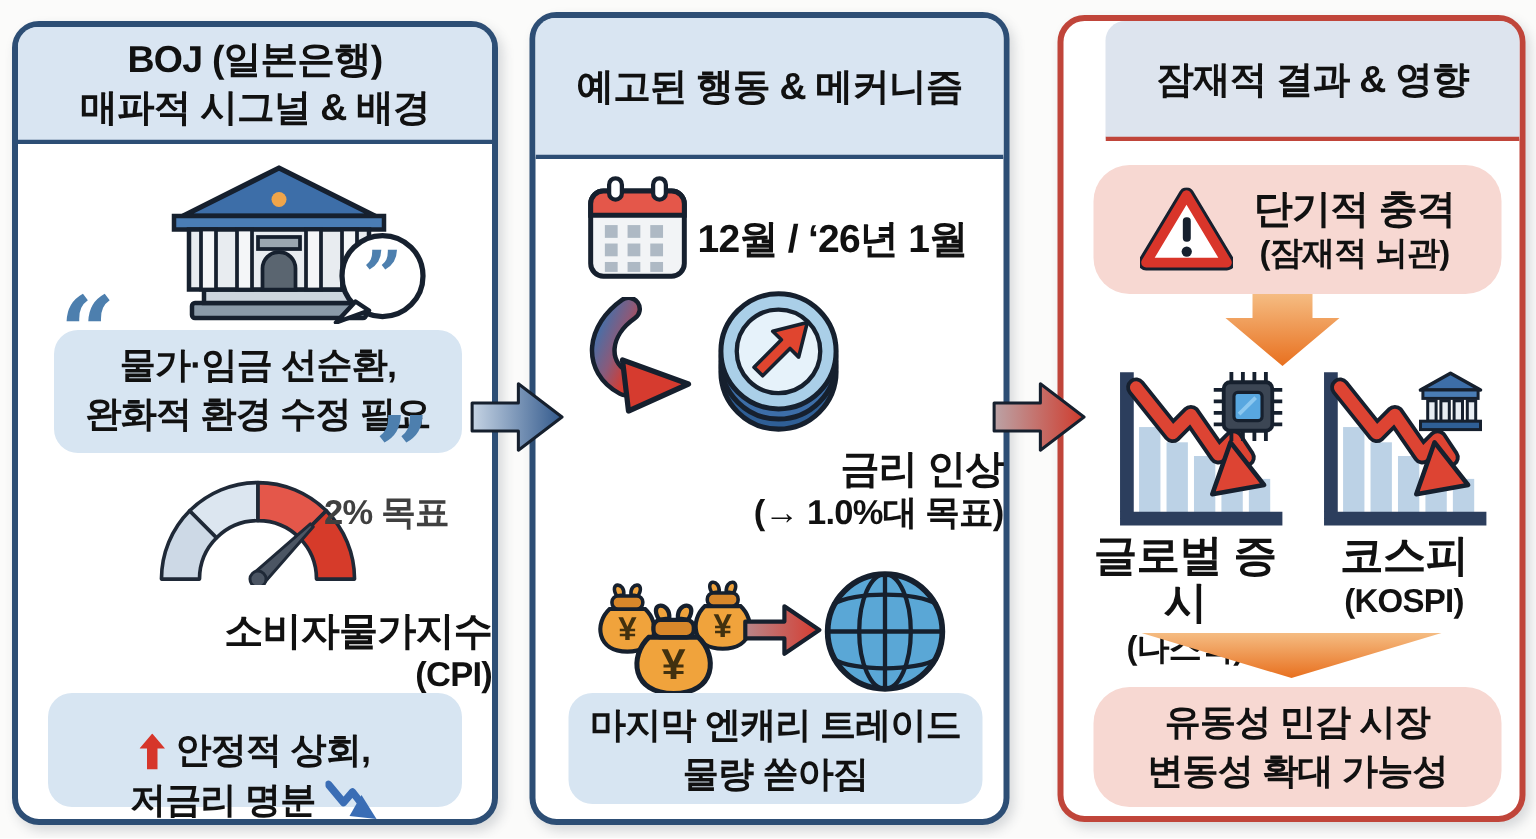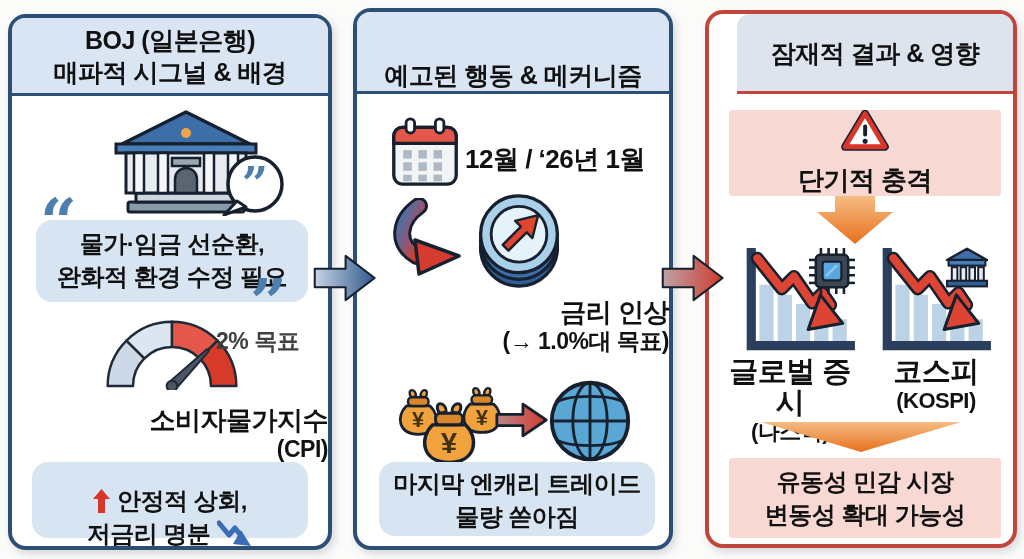--- a/index.html
+++ b/index.html
@@ -23,22 +23,22 @@
   }
   .panel.blue .panel-header{border-bottom:3px solid #2d4e75;}
   .panel.red .panel-header{border-bottom:3px solid #c0453a;background:#dde4ee;}
   .h-line1{font-size:25px;line-height:32px;}
   .h-line2{font-size:25px;line-height:32px;}
   .infobox{
     position:absolute;background:#d7e5f2;border-radius:16px;
     text-align:center;font-weight:800;
   }
   .pinkbox{
-    position:absolute;background:#f7d8d2;border-radius:3px;
-    text-align:center;font-weight:800;flex-direction:column;
+    position:absolute;background:#f7d8d2;border-radius:24px;
+    text-align:center;font-weight:800;
   }
   .t25{font-size:24px;line-height:33px;letter-spacing:-0.5px;}
   .quote-mark{
     position:absolute;font-family:"DejaVu Serif",serif;font-weight:700;
     color:#4d7fae;font-size:64px;line-height:1;z-index:3;
   }
   .gauge-target{position:absolute;color:#404040;font-weight:800;font-size:23px;letter-spacing:-0.5px;}
   .caption{position:absolute;width:100%;text-align:right;font-weight:800;letter-spacing:-0.5px;}
   .cap1{font-size:26px;line-height:32px;}
   .cap2{font-size:23px;line-height:27px;}
@@ -109,21 +109,21 @@
         <span>저금리 명분</span>
         <svg width="36" height="28" viewBox="0 0 36 28">
           <polyline points="2,3 12,15 18,8 25,17" fill="none" stroke="#3a6db5" stroke-width="5" stroke-linecap="round" stroke-linejoin="round"></polyline>
           <polygon points="24,10 34,26 16,24" fill="#3a6db5"></polygon>
         </svg>
       </div>
     </div>
   </div>
 
   <div class="panel blue" style="left:353px;top:8px;width:320px;height:542px;">
-    <div class="panel-header" style="height:82px;justify-content:flex-end;">
+    <div class="panel-header" style="height:94px;">
       <div class="h-line1">예고된 행동 &amp; 메커니즘</div>
     </div>
 
     <svg class="abs" style="left:33px;top:100px;" width="70" height="78" viewBox="0 0 74 78">
       <rect x="4" y="14" width="66" height="60" rx="9" fill="#f2f4f6" stroke="#16202e" stroke-width="3.5"></rect>
       <path d="M13 14 H61 A9 9 0 0 1 70 23 V31 H4 V23 A9 9 0 0 1 13 14 Z" fill="#e4574a" stroke="#16202e" stroke-width="3.5"></path>
       <rect x="17" y="5" width="9" height="15" rx="4.5" fill="#fff" stroke="#16202e" stroke-width="3"></rect>
       <rect x="48" y="5" width="9" height="15" rx="4.5" fill="#fff" stroke="#16202e" stroke-width="3"></rect>
       <g fill="#aeb9c4">
         <rect x="14" y="38" width="9" height="9"></rect>
@@ -219,20 +219,21 @@
 
     <div class="pinkbox" style="left:20px;top:96px;width:272px;height:86px;display:flex;align-items:center;justify-content:center;gap:14px;">
       <svg width="62" height="56" viewBox="0 0 76 68">
         <path d="M38 6 L71 61 L5 61 Z" fill="#ffffff" stroke="#16202e" stroke-width="13" stroke-linejoin="round"></path>
         <path d="M38 6 L71 61 L5 61 Z" fill="#ffffff" stroke="#d9352a" stroke-width="8" stroke-linejoin="round"></path>
         <rect x="35" y="24" width="6.5" height="20" rx="3" fill="#16202e"></rect>
         <circle cx="38.2" cy="52" r="4.2" fill="#16202e"></circle>
       </svg>
       <div style="text-align:center;">
         <div style="font-size:26px;line-height:31px;font-weight:800;letter-spacing:-0.5px;">단기적 충격</div>
+        <div style="font-size:22px;line-height:27px;font-weight:800;letter-spacing:-0.5px;">(잠재적 뇌관)</div>
       </div>
     </div>
 
     <svg class="abs" style="left:100px;top:182px;" width="92" height="50" viewBox="0 0 92 50">
       <defs>
         <linearGradient id="gorange1" x1="0" y1="0" x2="0" y2="1">
           <stop offset="0" stop-color="#f5bc82"></stop>
             <stop offset="1" stop-color="#e8701f"></stop>
         </linearGradient>
       </defs>

